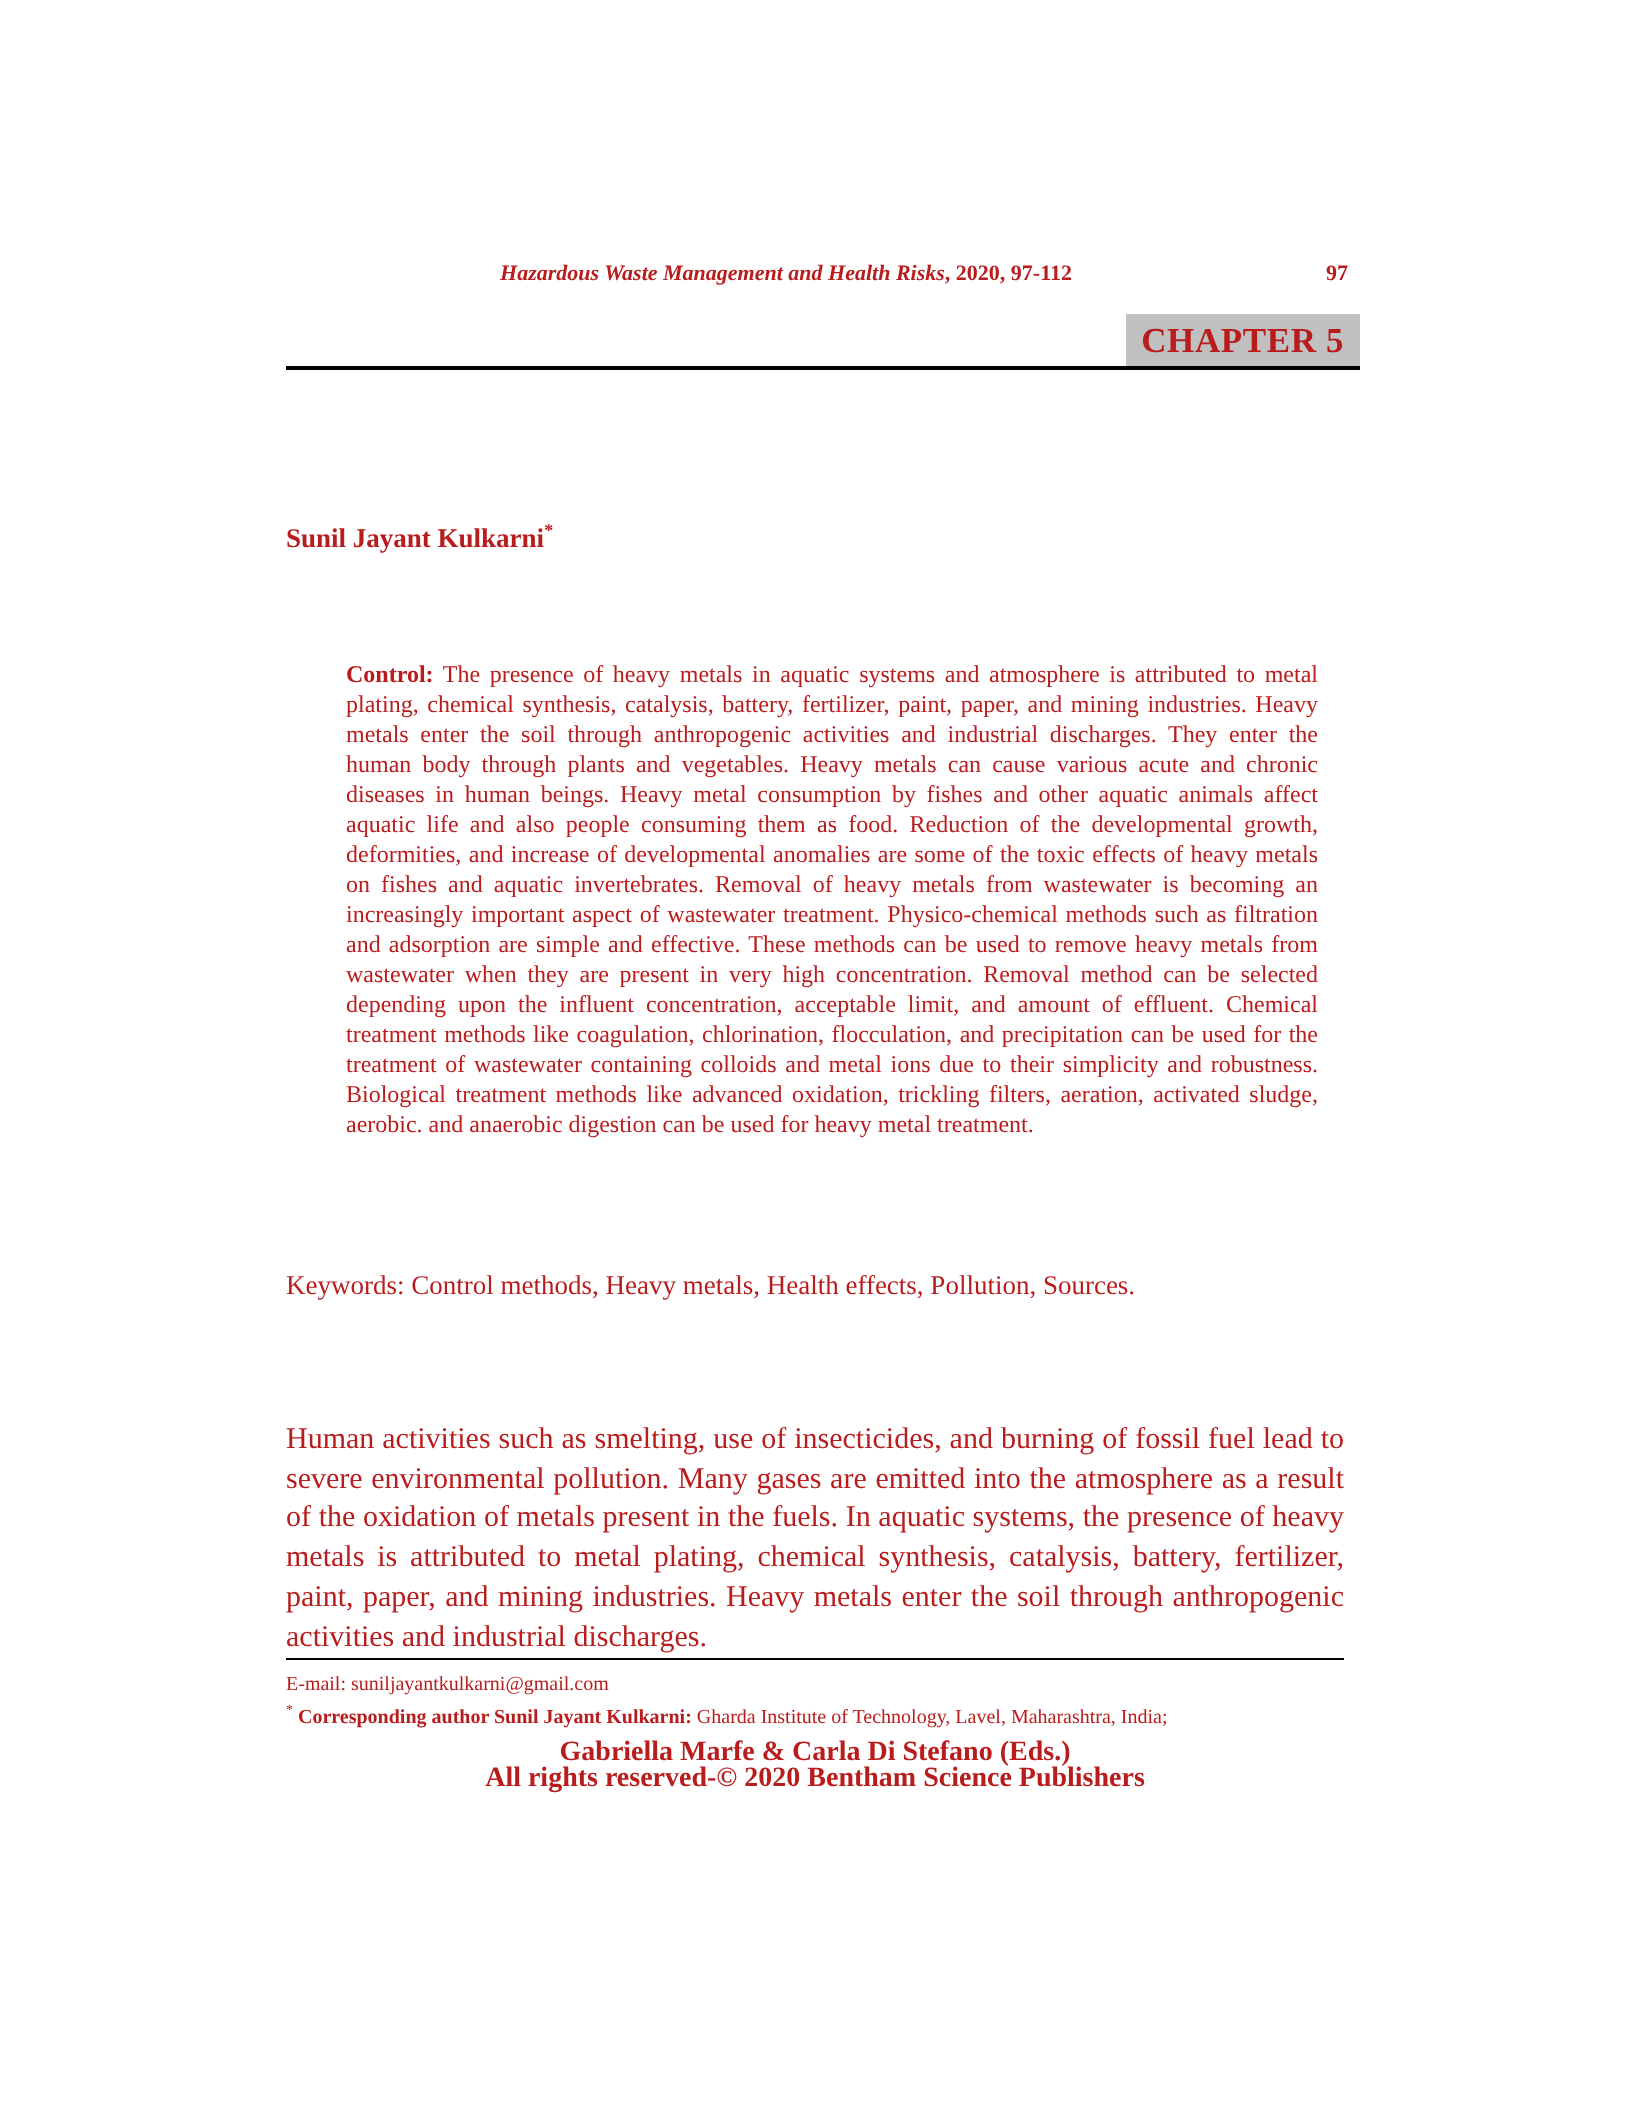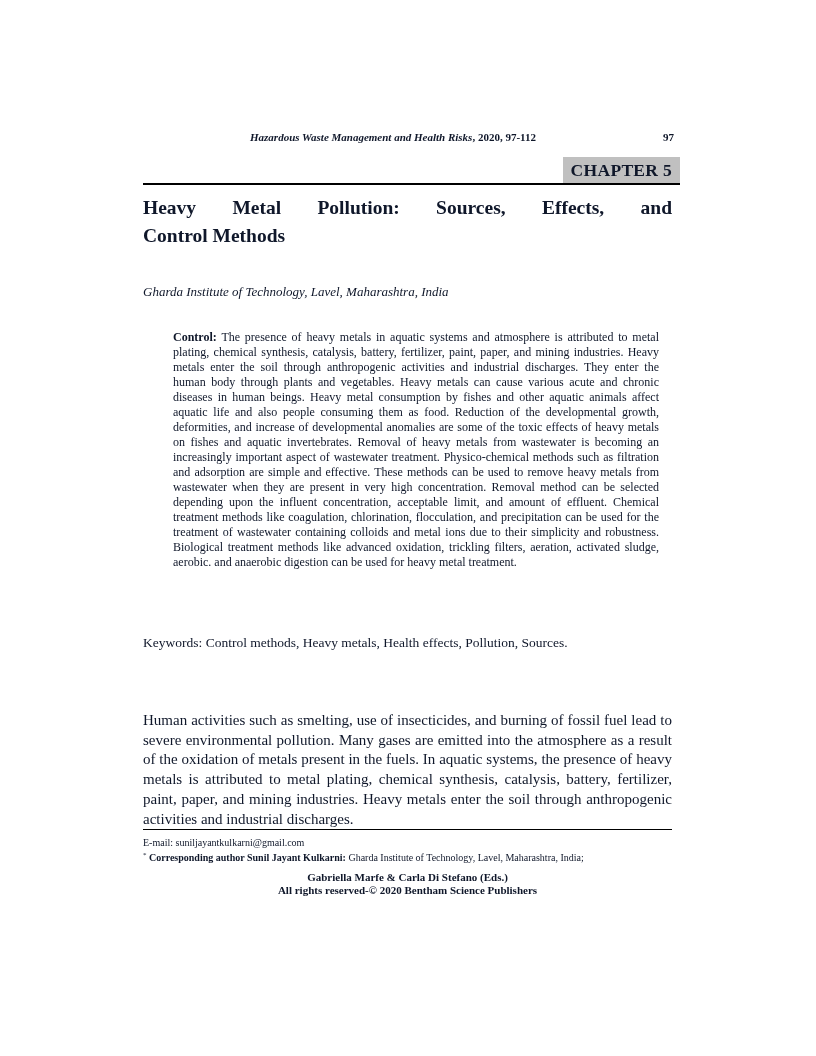--- a/index.html
+++ b/index.html
@@ -1,21 +1,21 @@
 <!DOCTYPE html>
 <html><head>
 <meta charset="utf-8">
 <style>
   html, body { margin: 0; padding: 0; background: #ffffff; }
   .page {
     position: relative;
     width: 816px;
     height: 1056px;
     background: #ffffff;
-    color: #0f172a;
+    color: #b91c1c;
     font-family: "Liberation Serif", "DejaVu Serif", serif;
     overflow: hidden;
   }
   .abs { position: absolute; }
 
   .running-head {
     top: 131px; left: 143px; width: 500px;
     text-align: center;
     font-size: 11px; font-weight: bold;
   }
@@ -67,44 +67,42 @@
   }
 
   .footnote-rule { top: 829px; left: 143px; width: 529px; height: 1px; background: #000000; }
   .footnote { top: 836px; left: 143px; width: 529px; font-size: 10px; line-height: 13px; }
   .footnote sup { font-size: 7px; }
   .footnote b { font-weight: bold; }
 
   .footer-block {
     top: 871px; left: 143px; width: 529px;
     text-align: center;
-    font-size: 11px; font-weight: bold; line-height: 12.5px;
+    font-size: 14px; font-weight: bold; line-height: 12.5px;
   }
 </style>
 </head>
 <body>
 
 <div class="page">
 
   <div class="abs running-head">
     <span class="rh-italic">Hazardous Waste Management and Health Risks</span><span>, 2020, 97-112</span>
   </div>
 
   <div class="abs page-number">97</div>
 
   <div class="abs chapter-badge" style="background: rgb(192, 192, 192);">CHAPTER 5</div>
   <div class="abs chapter-rule"></div>
 
-  <div class="abs title-block">
-    <div class="title-line justify-last">Heavy Metal Pollution: Sources, Effects, and</div>
-    <div class="title-line">Control Methods</div>
+
+  <div class="abs author-line">
+    <span>Sunil Jayant Kulkarni</span><sup>*</sup>
   </div>
 
-
-  <div class="abs affiliation">Gharda Institute of Technology, Lavel, Maharashtra, India</div>
 
   <div class="abs abstract-block">
     <b>Control:</b>
     <span>The presence of heavy metals in aquatic systems and atmosphere is attributed to metal plating, chemical synthesis, catalysis, battery, fertilizer, paint, paper, and mining industries. Heavy metals enter the soil through anthropogenic activities and industrial discharges. They enter the human body through plants and vegetables. Heavy metals can cause various acute and chronic diseases in human beings. Heavy metal consumption by fishes and other aquatic animals affect aquatic life and also people consuming them as food. Reduction of the developmental growth, deformities, and increase of developmental anomalies are some of the toxic effects of heavy metals on fishes and aquatic invertebrates. Removal of heavy metals from wastewater is becoming an increasingly important aspect of wastewater treatment. Physico-chemical methods such as filtration and adsorption are simple and effective. These methods can be used to remove heavy metals from wastewater when they are present in very high concentration. Removal method can be selected depending upon the influent concentration, acceptable limit, and amount of effluent. Chemical treatment methods like coagulation, chlorination, flocculation, and precipitation can be used for the treatment of wastewater containing colloids and metal ions due to their simplicity and robustness. Biological treatment methods like advanced oxidation, trickling filters, aeration, activated sludge, aerobic. and anaerobic digestion can be used for heavy metal treatment.</span>
   </div>
 
   <div class="abs keywords-line">
     <b>Keywords:</b>
     <span>Control methods, Heavy metals, Health effects, Pollution, Sources.</span>
   </div>

